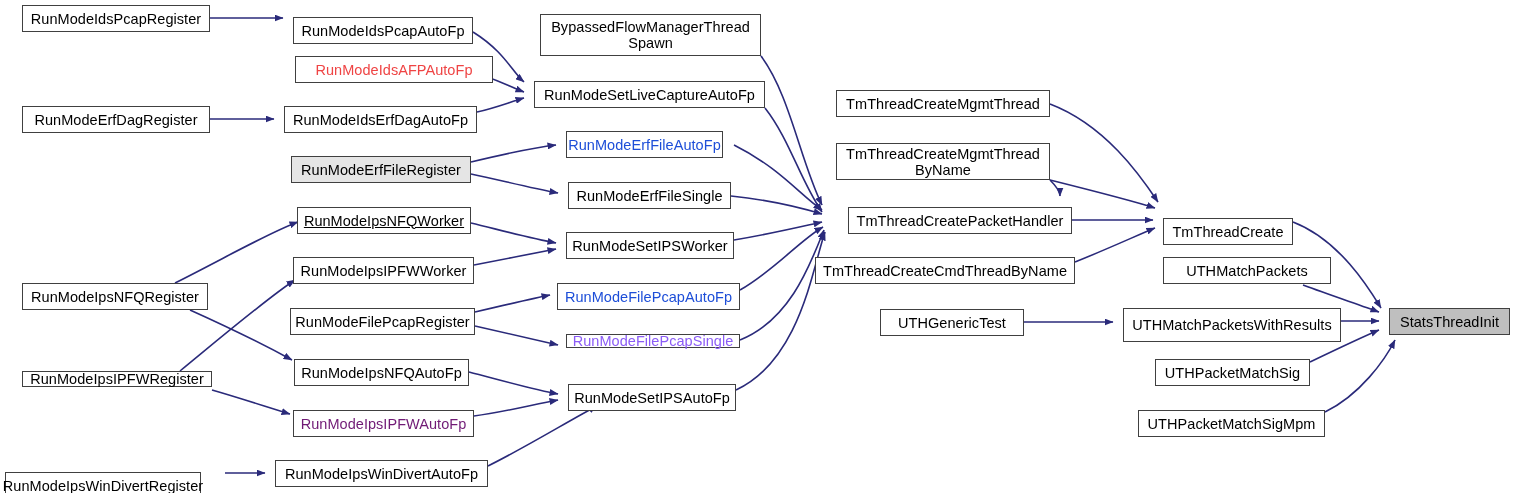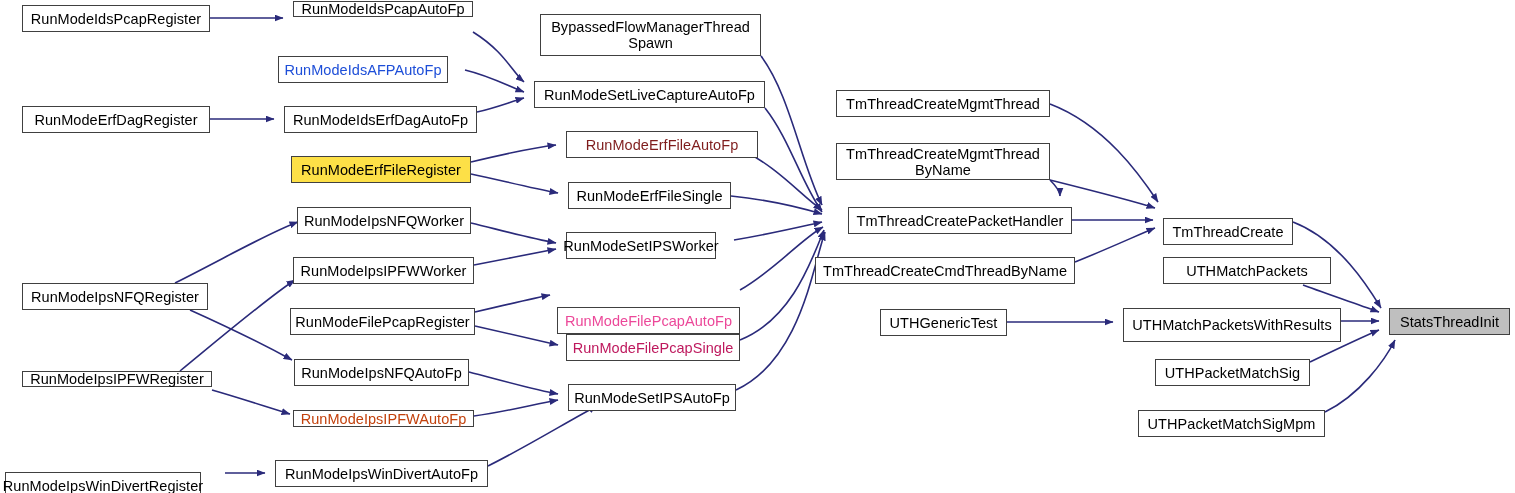--- a/index.html
+++ b/index.html
@@ -89,49 +89,49 @@
         <path d="M 1293,222 C 1340,240 1370,290 1381,308" fill="none" stroke="#2a2a7a" stroke-width="1.6" marker-end="url(#arrowhead)"></path>
         <path d="M 1303,285 C 1330,295 1360,305 1379,312" fill="none" stroke="#2a2a7a" stroke-width="1.6" marker-end="url(#arrowhead)"></path>
         <path d="M 1341,321 L 1379,321" fill="none" stroke="#2a2a7a" stroke-width="1.6" marker-end="url(#arrowhead)"></path>
         <path d="M 1310,362 C 1335,350 1360,338 1379,330" fill="none" stroke="#2a2a7a" stroke-width="1.6" marker-end="url(#arrowhead)"></path>
         <path d="M 1325,412 C 1360,395 1385,360 1395,340" fill="none" stroke="#2a2a7a" stroke-width="1.6" marker-end="url(#arrowhead)"></path>
         <path d="M 1007,322 L 1113,322" fill="none" stroke="#2a2a7a" stroke-width="1.6" marker-end="url(#arrowhead)"></path>
       </g>
   </svg>
   <div id="nodes-layer">
       <div class="gnode" style="left: 22px; top: 5px; width: 188px; height: 27px; border-color: rgb(64, 64, 64); background: rgb(255, 255, 255); color: rgb(0, 0, 0);">RunModeIdsPcapRegister</div>
-      <div class="gnode" style="left: 293px; top: 1px; width: 180px; height: 16px; border-color: rgb(64, 64, 64); background: rgb(255, 255, 255); color: rgb(0, 0, 0);">RunModeIdsPcapAutoFp</div>
+      <div class="gnode" style="left: 293px; top: 17px; width: 180px; height: 27px; border-color: rgb(64, 64, 64); background: rgb(255, 255, 255); color: rgb(0, 0, 0);">RunModeIdsPcapAutoFp</div>
       <div class="gnode" style="left: 540px; top: 14px; width: 221px; height: 42px; border-color: rgb(64, 64, 64); background: rgb(255, 255, 255); color: rgb(0, 0, 0);">BypassedFlowManagerThread
 Spawn</div>
-      <div class="gnode" style="left: 278px; top: 56px; width: 170px; height: 27px; border-color: rgb(64, 64, 64); background: rgb(255, 255, 255); color: #1d4ed8;">RunModeIdsAFPAutoFp</div>
+      <div class="gnode" style="left: 295px; top: 56px; width: 198px; height: 27px; border-color: rgb(64, 64, 64); background: rgb(255, 255, 255); color: #ef4444;">RunModeIdsAFPAutoFp</div>
       <div class="gnode" style="left: 534px; top: 81px; width: 231px; height: 27px; border-color: rgb(64, 64, 64); background: rgb(255, 255, 255); color: rgb(0, 0, 0);">RunModeSetLiveCaptureAutoFp</div>
       <div class="gnode" style="left: 836px; top: 90px; width: 214px; height: 27px; border-color: rgb(64, 64, 64); background: rgb(255, 255, 255); color: rgb(0, 0, 0);">TmThreadCreateMgmtThread</div>
       <div class="gnode" style="left: 22px; top: 106px; width: 188px; height: 27px; border-color: rgb(64, 64, 64); background: rgb(255, 255, 255); color: rgb(0, 0, 0);">RunModeErfDagRegister</div>
       <div class="gnode" style="left: 284px; top: 106px; width: 193px; height: 27px; border-color: rgb(64, 64, 64); background: rgb(255, 255, 255); color: rgb(0, 0, 0);">RunModeIdsErfDagAutoFp</div>
-      <div class="gnode" style="left: 566px; top: 131px; width: 192px; height: 27px; border-color: rgb(64, 64, 64); background: rgb(255, 255, 255); color: #7f1d1d;">RunModeErfFileAutoFp</div>
+      <div class="gnode" style="left: 566px; top: 131px; width: 157px; height: 27px; border-color: rgb(64, 64, 64); background: rgb(255, 255, 255); color: #1d4ed8;">RunModeErfFileAutoFp</div>
       <div class="gnode" style="left: 836px; top: 143px; width: 214px; height: 37px; border-color: rgb(64, 64, 64); background: rgb(255, 255, 255); color: rgb(0, 0, 0);">TmThreadCreateMgmtThread
 ByName</div>
-      <div class="gnode" style="left: 291px; top: 156px; width: 180px; height: 27px; border-color: rgb(64, 64, 64); background: #fde047; color: rgb(0, 0, 0);">RunModeErfFileRegister</div>
+      <div class="gnode" style="left: 291px; top: 156px; width: 180px; height: 27px; border-color: rgb(64, 64, 64); background: #e5e5e5; color: rgb(0, 0, 0);">RunModeErfFileRegister</div>
       <div class="gnode" style="left: 568px; top: 182px; width: 163px; height: 27px; border-color: rgb(64, 64, 64); background: rgb(255, 255, 255); color: rgb(0, 0, 0);">RunModeErfFileSingle</div>
-      <div class="gnode" style="left: 297px; top: 207px; width: 174px; height: 27px; border-color: rgb(64, 64, 64); background: rgb(255, 255, 255); color: rgb(0, 0, 0);">RunModeIpsNFQWorker</div>
+      <div class="gnode" style="left: 297px; top: 207px; width: 174px; height: 27px; border-color: rgb(64, 64, 64); background: rgb(255, 255, 255); color: rgb(0, 0, 0); text-decoration: underline;">RunModeIpsNFQWorker</div>
       <div class="gnode" style="left: 832px; top: 207px; width: 224px; height: 27px; border-color: rgb(64, 64, 64); background: rgb(255, 255, 255); color: rgb(0, 0, 0); margin-left: 16px;">TmThreadCreatePacketHandler</div>
       <div class="gnode" style="left: 1163px; top: 218px; width: 130px; height: 27px; border-color: rgb(64, 64, 64); background: rgb(255, 255, 255); color: rgb(0, 0, 0);">TmThreadCreate</div>
-      <div class="gnode" style="left: 566px; top: 232px; width: 150px; height: 27px; border-color: rgb(64, 64, 64); background: rgb(255, 255, 255); color: rgb(0, 0, 0);">RunModeSetIPSWorker</div>
+      <div class="gnode" style="left: 566px; top: 232px; width: 168px; height: 27px; border-color: rgb(64, 64, 64); background: rgb(255, 255, 255); color: rgb(0, 0, 0);">RunModeSetIPSWorker</div>
       <div class="gnode" style="left: 293px; top: 257px; width: 181px; height: 27px; border-color: rgb(64, 64, 64); background: rgb(255, 255, 255); color: rgb(0, 0, 0);">RunModeIpsIPFWWorker</div>
       <div class="gnode" style="left: 815px; top: 257px; width: 260px; height: 27px; border-color: rgb(64, 64, 64); background: rgb(255, 255, 255); color: rgb(0, 0, 0);">TmThreadCreateCmdThreadByName</div>
       <div class="gnode" style="left: 1163px; top: 257px; width: 168px; height: 27px; border-color: rgb(64, 64, 64); background: rgb(255, 255, 255); color: rgb(0, 0, 0);">UTHMatchPackets</div>
       <div class="gnode" style="left: 22px; top: 283px; width: 186px; height: 27px; border-color: rgb(64, 64, 64); background: rgb(255, 255, 255); color: rgb(0, 0, 0);">RunModeIpsNFQRegister</div>
-      <div class="gnode" style="left: 557px; top: 283px; width: 183px; height: 27px; border-color: rgb(64, 64, 64); background: rgb(255, 255, 255); color: #ec4899; margin-top: 24px;">RunModeFilePcapAutoFp</div>
+      <div class="gnode" style="left: 557px; top: 283px; width: 183px; height: 27px; border-color: rgb(64, 64, 64); background: rgb(255, 255, 255); color: #1d4ed8;">RunModeFilePcapAutoFp</div>
       <div class="gnode" style="left: 290px; top: 308px; width: 185px; height: 27px; border-color: rgb(64, 64, 64); background: rgb(255, 255, 255); color: rgb(0, 0, 0);">RunModeFilePcapRegister</div>
-      <div class="gnode" style="left: 880px; top: 309px; width: 127px; height: 27px; border-color: rgb(64, 64, 64); background: rgb(255, 255, 255); color: rgb(0, 0, 0);">UTHGenericTest</div>
+      <div class="gnode" style="left: 880px; top: 309px; width: 144px; height: 27px; border-color: rgb(64, 64, 64); background: rgb(255, 255, 255); color: rgb(0, 0, 0);">UTHGenericTest</div>
       <div class="gnode" style="left: 1123px; top: 308px; width: 218px; height: 34px; border-color: rgb(64, 64, 64); background: rgb(255, 255, 255); color: rgb(0, 0, 0);">UTHMatchPacketsWithResults</div>
       <div class="gnode highlight" style="left: 1389px; top: 308px; width: 121px; height: 27px; border-color: rgb(64, 64, 64); background: rgb(191, 191, 191); color: rgb(0, 0, 0);">StatsThreadInit</div>
-      <div class="gnode" style="left: 566px; top: 334px; width: 174px; height: 27px; border-color: rgb(64, 64, 64); background: rgb(255, 255, 255); color: #be185d;">RunModeFilePcapSingle</div>
+      <div class="gnode" style="left: 566px; top: 334px; width: 174px; height: 14px; border-color: rgb(64, 64, 64); background: rgb(255, 255, 255); color: #8b5cf6;">RunModeFilePcapSingle</div>
       <div class="gnode" style="left: 1155px; top: 359px; width: 155px; height: 27px; border-color: rgb(64, 64, 64); background: rgb(255, 255, 255); color: rgb(0, 0, 0);">UTHPacketMatchSig</div>
       <div class="gnode" style="left: 294px; top: 359px; width: 175px; height: 27px; border-color: rgb(64, 64, 64); background: rgb(255, 255, 255); color: rgb(0, 0, 0);">RunModeIpsNFQAutoFp</div>
       <div class="gnode" style="left: 22px; top: 371px; width: 190px; height: 16px; border-color: rgb(64, 64, 64); background: rgb(255, 255, 255); color: rgb(0, 0, 0);">RunModeIpsIPFWRegister</div>
       <div class="gnode" style="left: 568px; top: 384px; width: 168px; height: 27px; border-color: rgb(64, 64, 64); background: rgb(255, 255, 255); color: rgb(0, 0, 0);">RunModeSetIPSAutoFp</div>
-      <div class="gnode" style="left: 293px; top: 410px; width: 181px; height: 17px; border-color: rgb(64, 64, 64); background: rgb(255, 255, 255); color: #c2410c;">RunModeIpsIPFWAutoFp</div>
+      <div class="gnode" style="left: 293px; top: 410px; width: 181px; height: 27px; border-color: rgb(64, 64, 64); background: rgb(255, 255, 255); color: #701a75;">RunModeIpsIPFWAutoFp</div>
       <div class="gnode" style="left: 1138px; top: 410px; width: 187px; height: 27px; border-color: rgb(64, 64, 64); background: rgb(255, 255, 255); color: rgb(0, 0, 0);">UTHPacketMatchSigMpm</div>
       <div class="gnode" style="left: 5px; top: 472px; width: 196px; height: 27px; border-color: rgb(64, 64, 64); background: rgb(255, 255, 255); color: rgb(0, 0, 0);">RunModeIpsWinDivertRegister</div>
       <div class="gnode" style="left: 275px; top: 460px; width: 213px; height: 27px; border-color: rgb(64, 64, 64); background: rgb(255, 255, 255); color: rgb(0, 0, 0);">RunModeIpsWinDivertAutoFp</div>
     </div>
 </div>
 
 </body></html>

